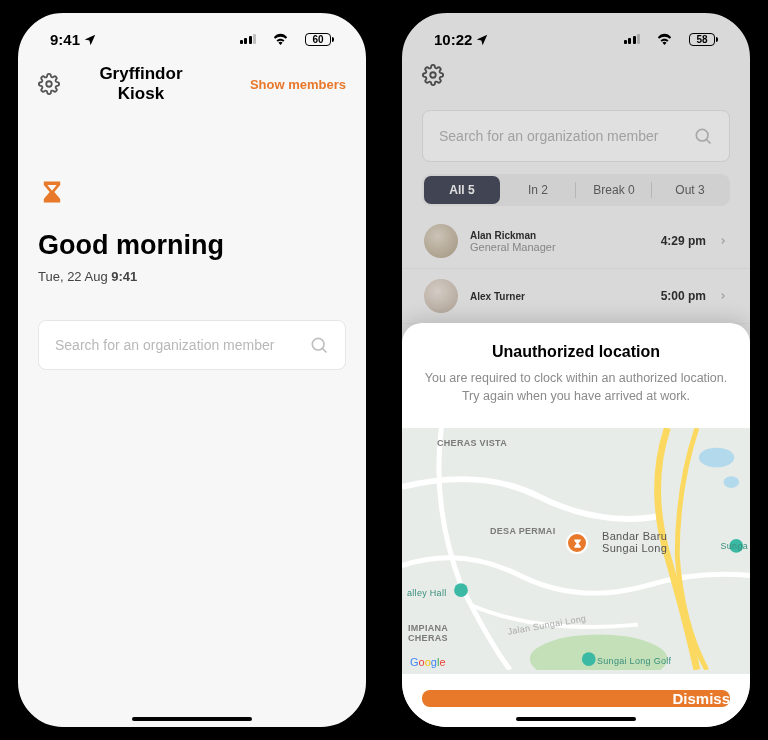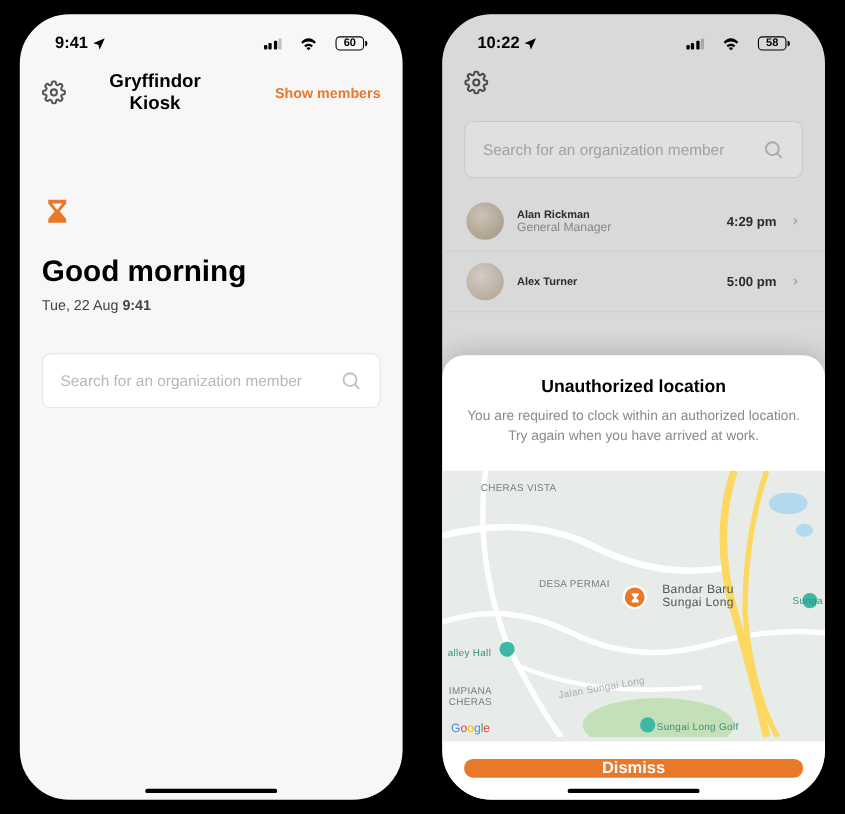--- a/index.html
+++ b/index.html
@@ -25,21 +25,21 @@
 
     .status-bar {
       display: flex;
       justify-content: space-between;
       align-items: center;
       padding: 18px 32px 8px;
       font-size: 15px;
       font-weight: 700;
     }
     .status-left { display: flex; align-items: center; gap: 3px; }
-    .status-right { display: flex; align-items: center; gap: 16px; }
+    .status-right { display: flex; align-items: flex-start; gap: 16px; }
     .location-arrow { width: 14px; height: 14px; }
     .cellular { display: flex; align-items: flex-end; gap: 1.5px; height: 11px; }
     .cellular span { width: 3px; background: #000; border-radius: 1px; }
     .cellular span:nth-child(1){height:4px}
     .cellular span:nth-child(2){height:6px}
     .cellular span:nth-child(3){height:8px}
     .cellular span:nth-child(4){height:10px; background:#c0c0c0}
     .wifi-icon { width: 17px; height: 12px; }
     .battery { display:flex; align-items:center; gap:1px;}
     .battery-body { width: 26px; height: 13px; border: 1.5px solid #000; border-radius: 4px; position: relative; display:flex; align-items:center; justify-content:center; font-size:10px; font-weight:700; }
@@ -121,34 +121,34 @@
     .sheet-header { padding: 20px 20px 22px; text-align:center; }
     .sheet-title { font-size:16px; font-weight:700; margin-bottom:8px; }
     .sheet-msg { font-size:12.5px; color:#8a8a8a; line-height:1.5; }
     .map-area {
       height: 246px;
       background: #e8ece8;
       position:relative;
       overflow:hidden;
     }
     .map-svg { position:absolute; inset:0; }
-    .map-label { position:absolute; font-size:9px; font-weight:400; color:#7a7a7a; letter-spacing:0.3px; }
+    .map-label { position:absolute; font-size:9px; font-weight:700; color:#7a7a7a; letter-spacing:0.3px; }
     .map-pin { position:absolute; width:22px; height:22px; background:#e8782a; border:2px solid #fff; border-radius:50%; display:flex; align-items:center; justify-content:center; }
     .map-pin svg{width:11px;height:11px;color:#fff;}
     .google-logo { position:absolute; bottom:6px; left:8px; font-size:11px; font-weight:500; }
     .google-logo span:nth-child(1){color:#4285F4}
     .google-logo span:nth-child(2){color:#EA4335}
     .google-logo span:nth-child(3){color:#FBBC05}
     .google-logo span:nth-child(4){color:#4285F4}
     .google-logo span:nth-child(5){color:#34A853}
     .google-logo span:nth-child(6){color:#EA4335}
 
     .dismiss-btn {
       margin: 16px 20px 20px;
-      background:#e8782a; color:#fff; text-align:center;
+      background:#e8782a; color:#fff; text-align:right;
       border-radius:8px; font-size:15px; font-weight:600;
       cursor:pointer;
     }
 
     .home-indicator {
       position:absolute; bottom:6px; left:50%; transform:translateX(-50%);
       width:120px; height:4px; background:#000; border-radius:3px; z-index:20;
     }
   </style>
 </head>
@@ -247,20 +247,26 @@
   </div>
 
   <div class="search-box compact">
     <input placeholder="Search for an organization member" style="">
     <svg class="search-icon" viewBox="0 0 24 24" fill="none" stroke="currentColor" stroke-width="2">
         <circle cx="11" cy="11" r="7"></circle>
         <line x1="21" y1="21" x2="16" y2="16"></line>
       </svg>
   </div>
 
+  <div class="segmented">
+    <div class="seg active">All 5</div>
+    <div class="seg">In 2</div>
+    <div class="seg">Break 0</div>
+    <div class="seg">Out 3</div>
+  </div>
 
   <div class="member-row">
     <div class="avatar"></div>
     <div class="member-info">
       <div class="member-name">Alan Rickman</div>
       <div class="member-role">General Manager</div>
     </div>
     <div class="member-time">4:29 pm</div>
     <svg class="chevron-right" viewBox="0 0 24 24" fill="none" stroke="currentColor" stroke-width="3">
         <polyline points="9 18 15 12 9 6"></polyline>

